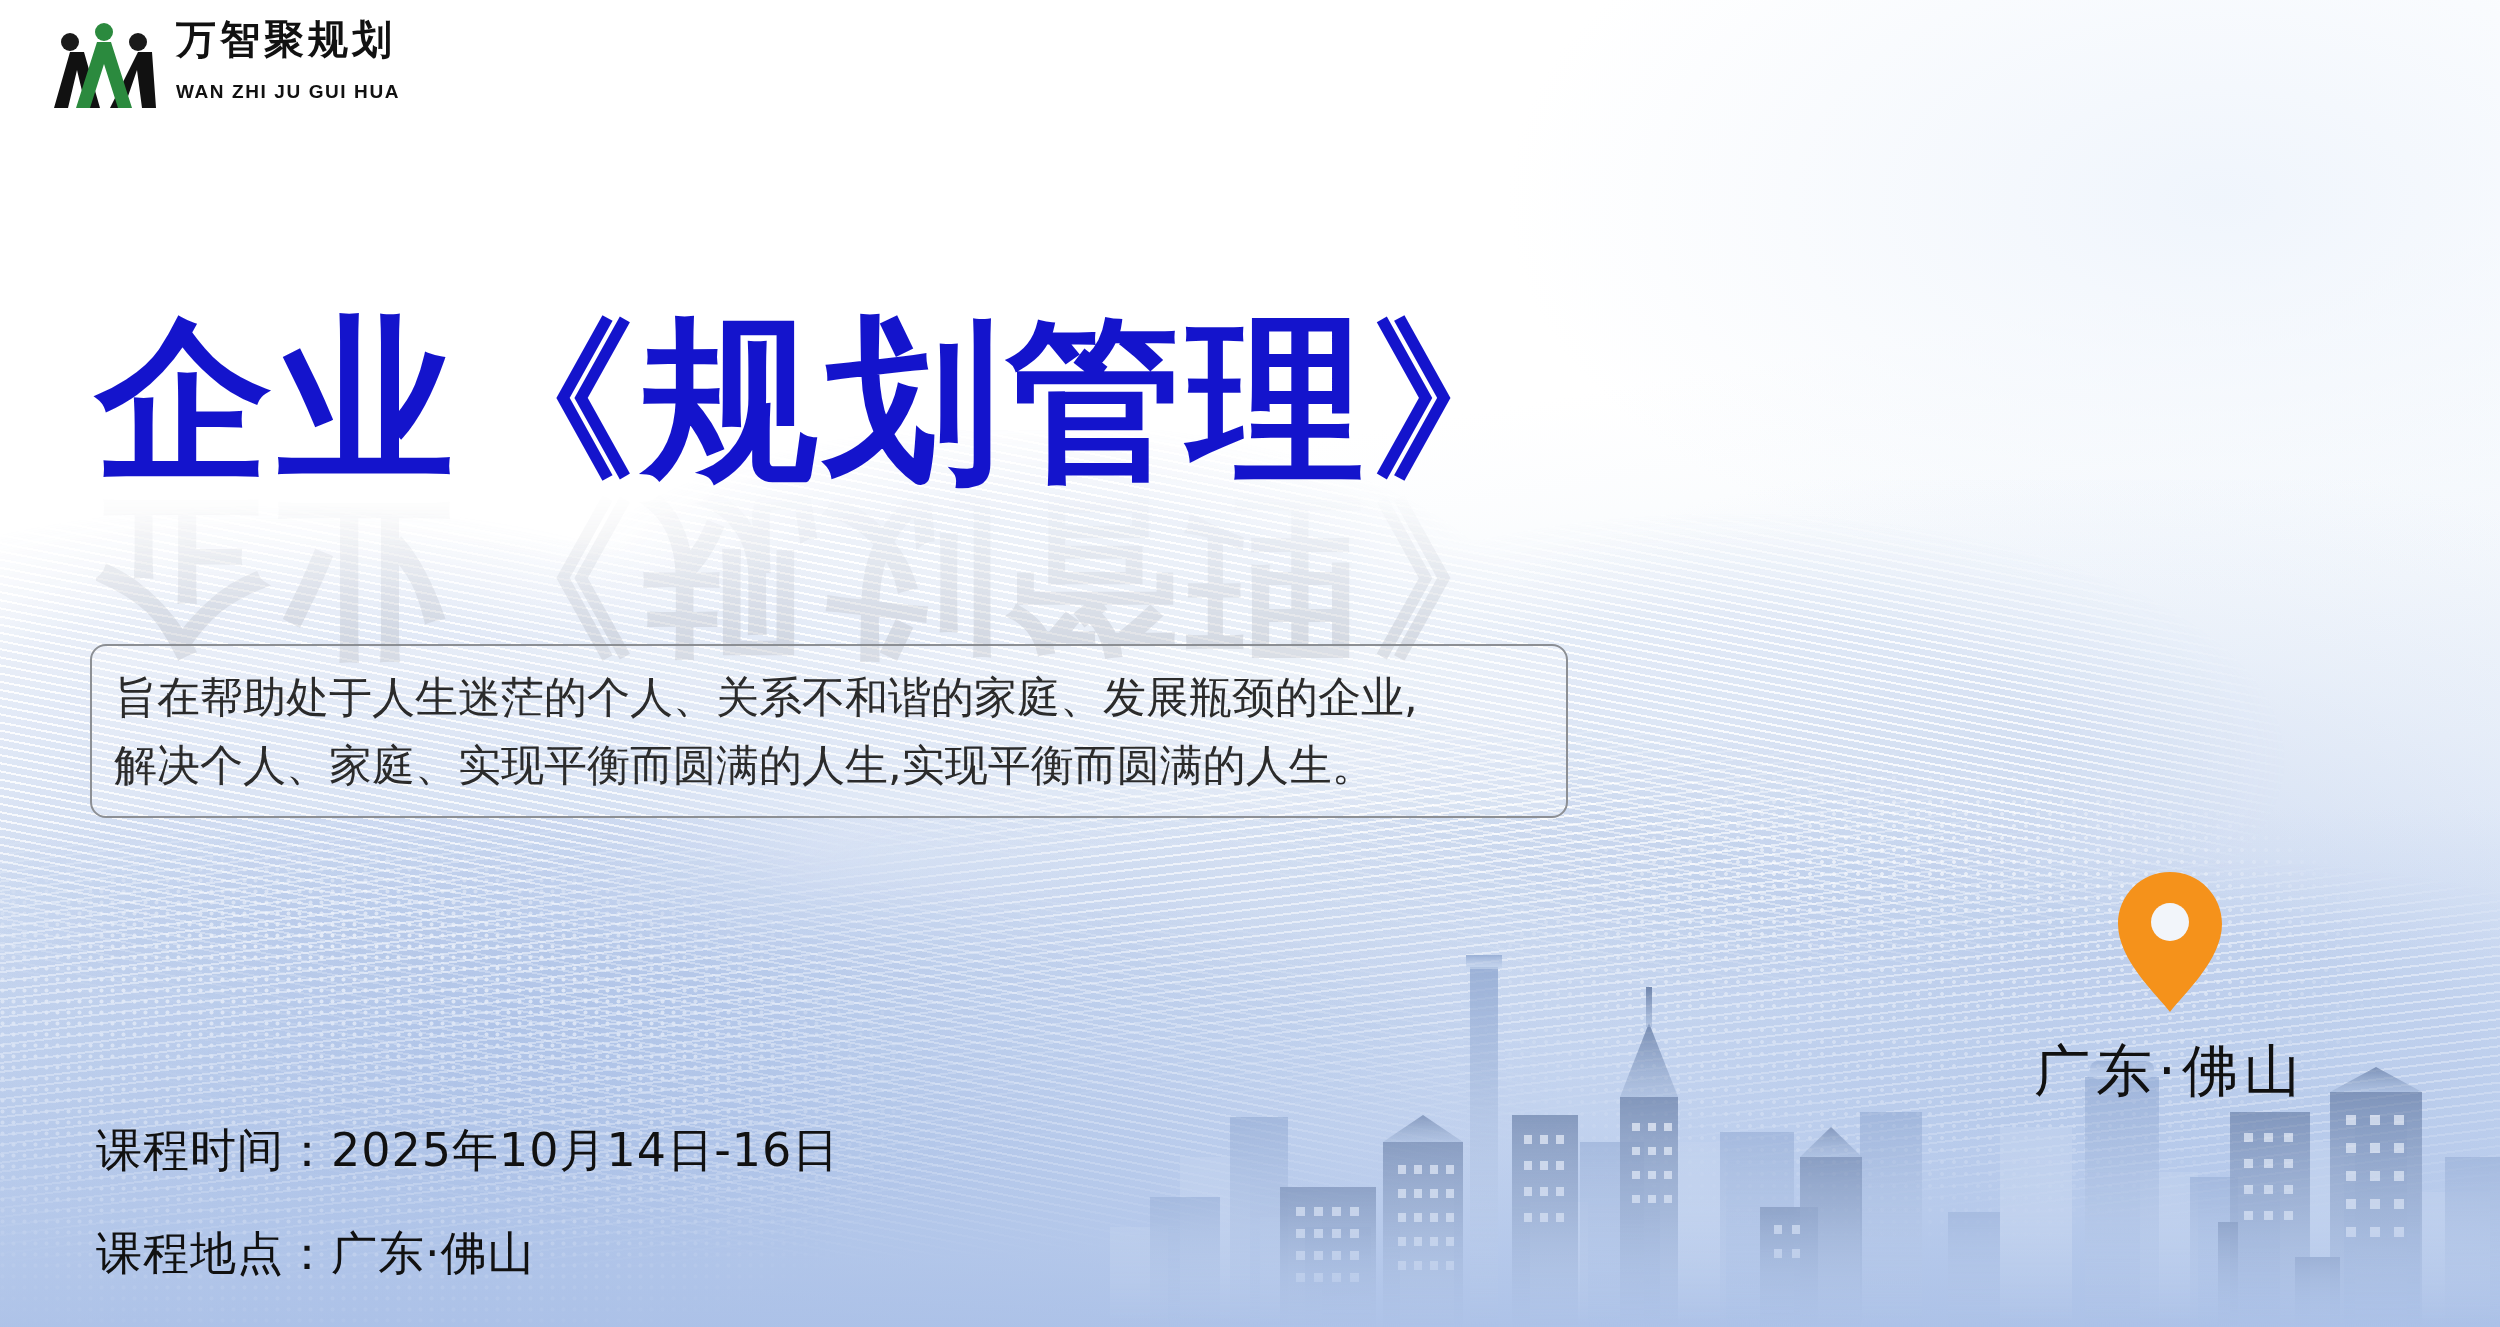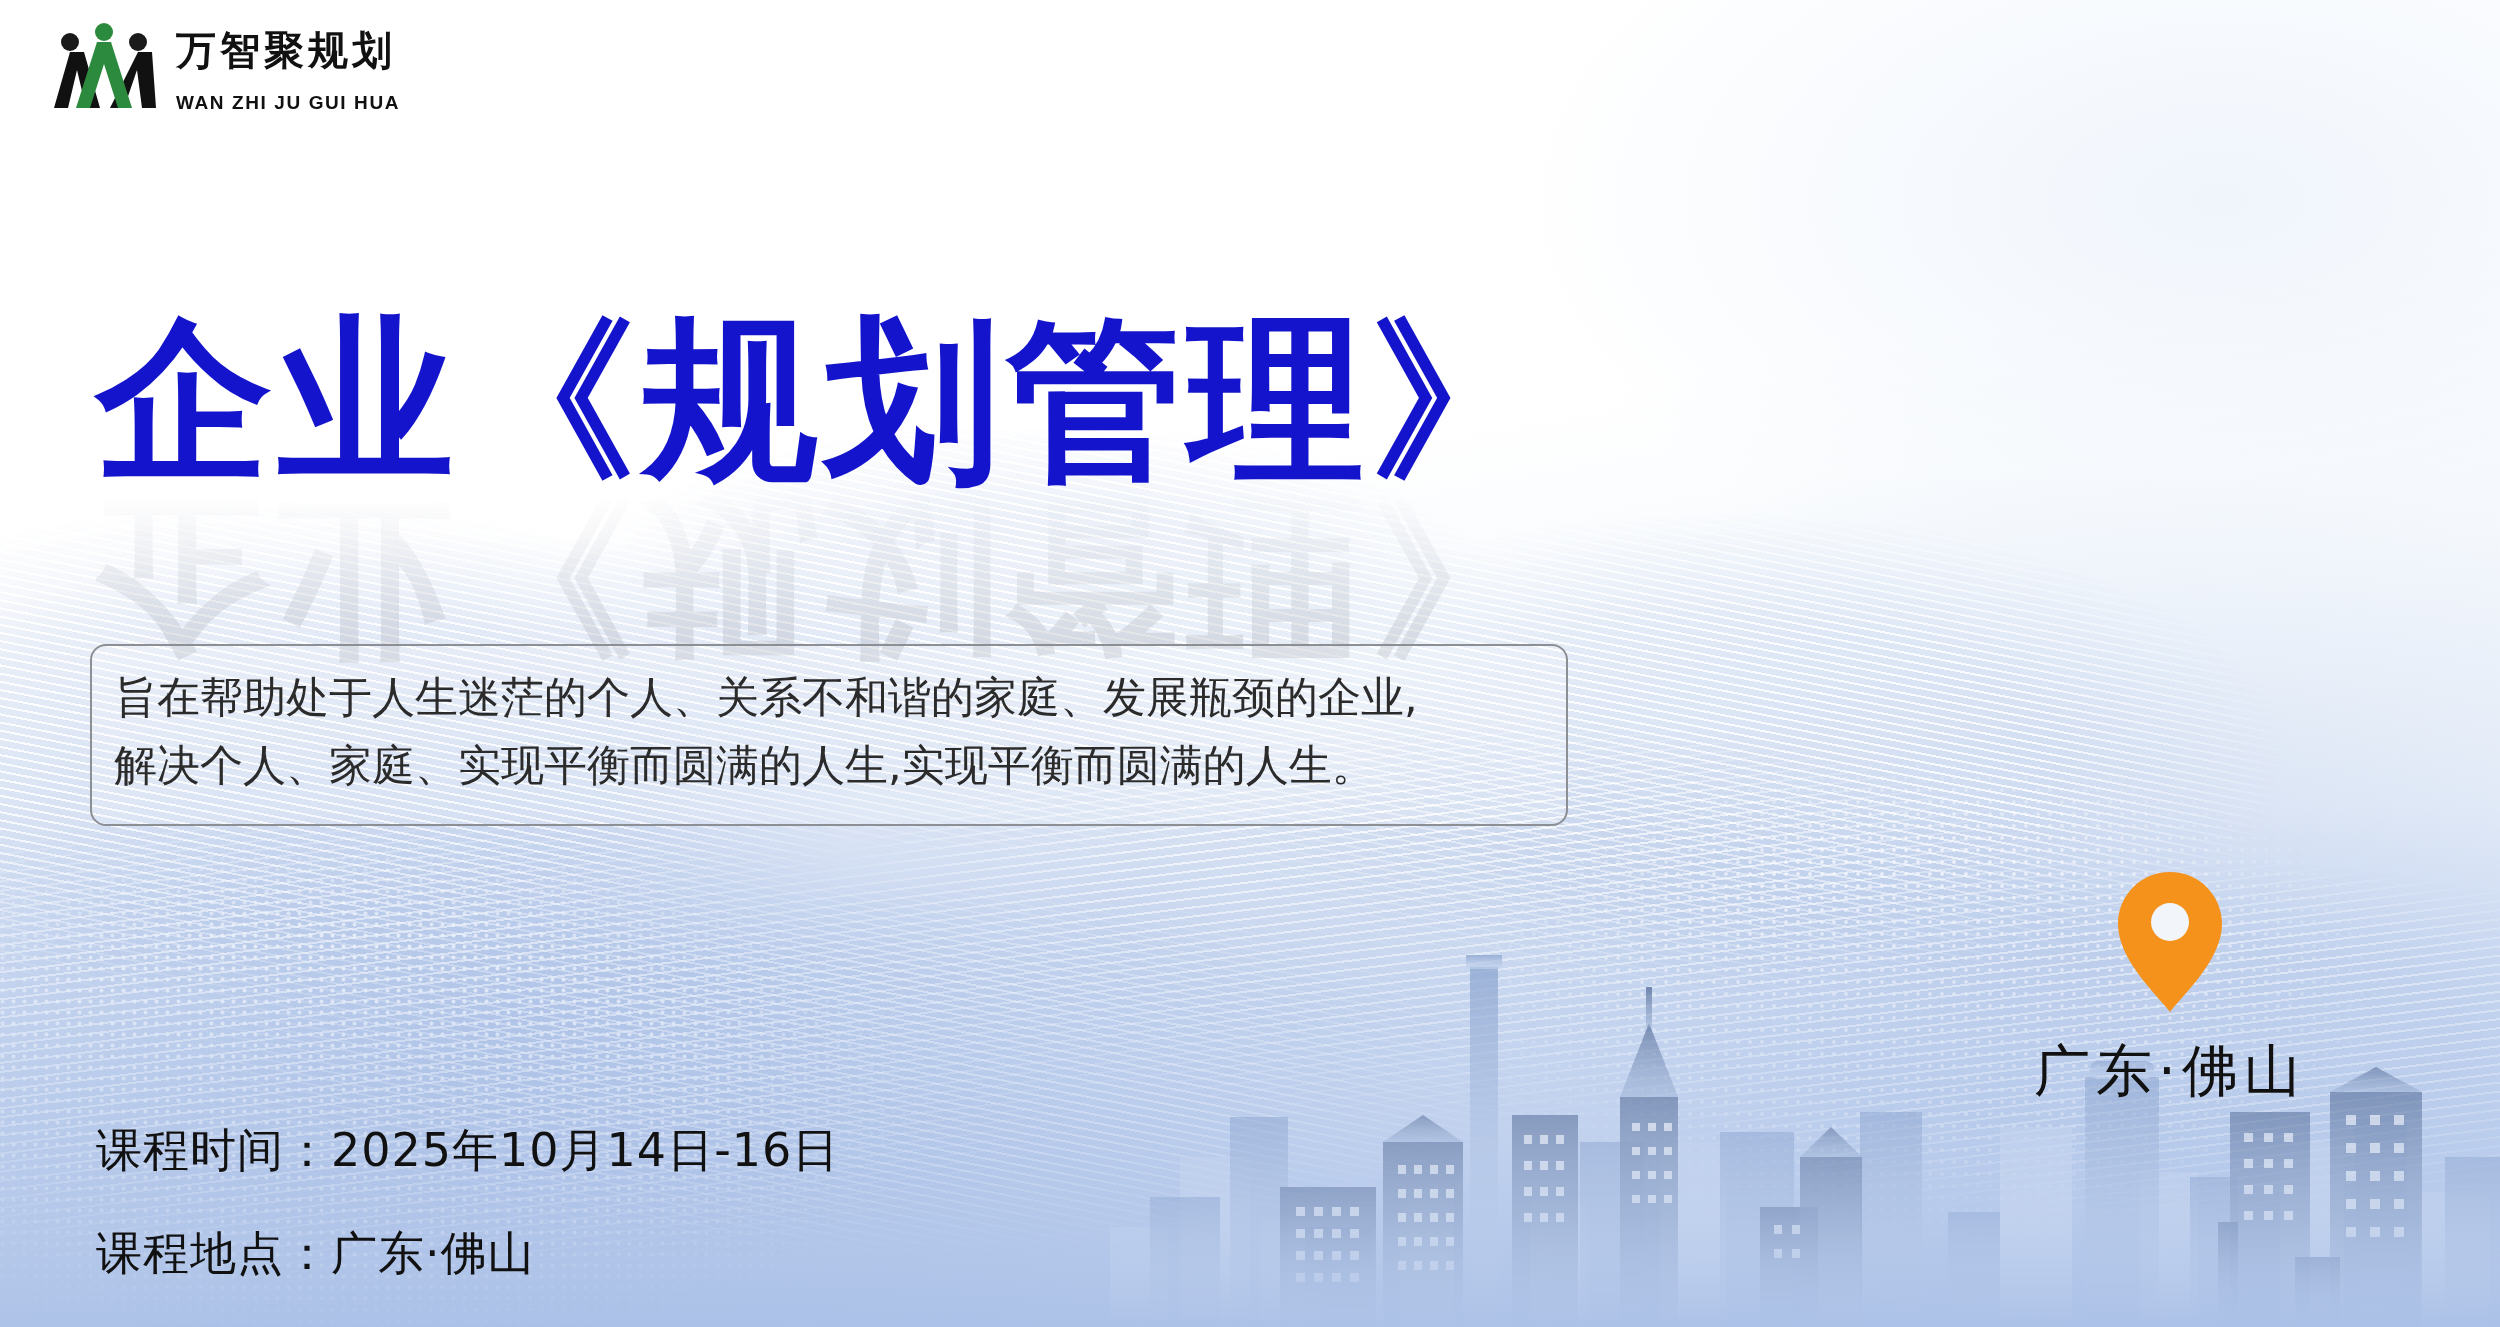--- a/index.html
+++ b/index.html
@@ -90,21 +90,21 @@
   
   .bottom-wash{
     left:0;bottom:0;width:2500px;height:520px;
     background:linear-gradient(to bottom, rgba(190,209,240,0) 0%, rgba(177,198,234,.45) 45%, rgba(161,185,228,.78) 100%);
   }
 
   
   .skyline{position:absolute;right:0;bottom:0;width:1400px;height:400px;}
 
   
-  .logo{position:absolute;left:48px;top:20px;display:flex;align-items:flex-end;gap:16px;}
+  .logo{position:absolute;left:48px;top:20px;display:flex;align-items:flex-start;gap:16px;}
   .logo-mark{width:112px;height:92px;display:block;}
   .logo-text{display:flex;flex-direction:column;line-height:1;}
   .logo-cn{
     font-family:"Liberation Serif","DejaVu Serif",serif;
     font-size:40px;font-weight:700;color:#111;letter-spacing:4px;
   }
   .logo-en{
     font-size:19px;font-weight:700;color:#111;letter-spacing:1.6px;margin-top:22px;
   }
 
@@ -125,21 +125,21 @@
     -webkit-mask-image:linear-gradient(to top, rgba(0,0,0,0) 6%, rgba(0,0,0,.60) 78%, rgba(0,0,0,.80) 100%);
     mask-image:linear-gradient(to top, rgba(0,0,0,0) 6%, rgba(0,0,0,.60) 78%, rgba(0,0,0,.80) 100%);
     opacity:.62;
     margin-top:-14px;
   }
 
   
   .desc-box{
     position:absolute;left:90px;top:644px;width:1478px;
     border:2px solid #8c8f94;border-radius:16px;
-    padding:18px 22px 24px 22px;
+    padding:18px 22px 16px 22px;
     box-sizing:border-box;
     background:rgba(255,255,255,0.18);
   }
   .desc-line{
     font-family:"DejaVu Sans","Liberation Sans",sans-serif;
     font-size:43px;color:#2b2b2b;line-height:1.58;white-space:nowrap;
   }
 
   
   .tagline{

